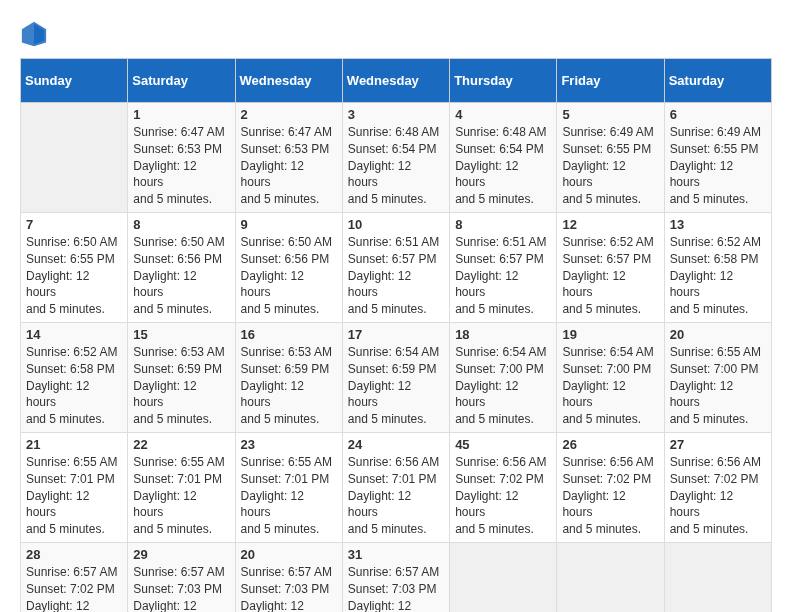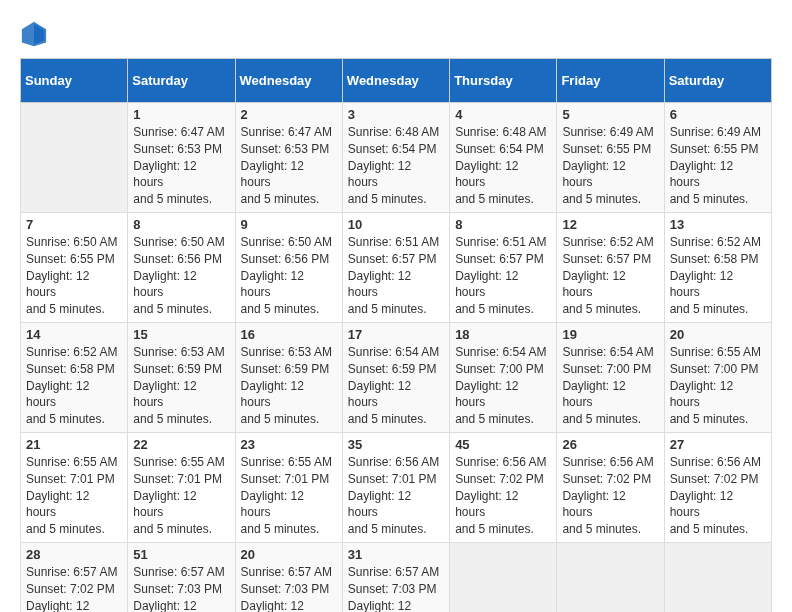--- a/index.html
+++ b/index.html
@@ -306,21 +306,21 @@
       </td>
         <td>
         <div class="day-number">23</div>
         <div class="day-info">
           Sunrise: 6:55 AM<br>
           Sunset: 7:01 PM<br>
           Daylight: 12 hours <br>and 5 minutes.
         </div>
       </td>
         <td>
-        <div class="day-number">35</div>
+        <div class="day-number">24</div>
         <div class="day-info">
           Sunrise: 6:56 AM<br>
           Sunset: 7:01 PM<br>
           Daylight: 12 hours <br>and 5 minutes.
         </div>
       </td>
         <td>
         <div class="day-number">45</div>
         <div class="day-info">
           Sunrise: 6:56 AM<br>
@@ -348,21 +348,21 @@
       <tr>
         <td>
         <div class="day-number">28</div>
         <div class="day-info">
           Sunrise: 6:57 AM<br>
           Sunset: 7:02 PM<br>
           Daylight: 12 hours <br>and 5 minutes.
         </div>
       </td>
         <td>
-        <div class="day-number">51</div>
+        <div class="day-number">29</div>
         <div class="day-info">
           Sunrise: 6:57 AM<br>
           Sunset: 7:03 PM<br>
           Daylight: 12 hours <br>and 5 minutes.
         </div>
       </td>
         <td>
         <div class="day-number">20</div>
         <div class="day-info">
           Sunrise: 6:57 AM<br>

